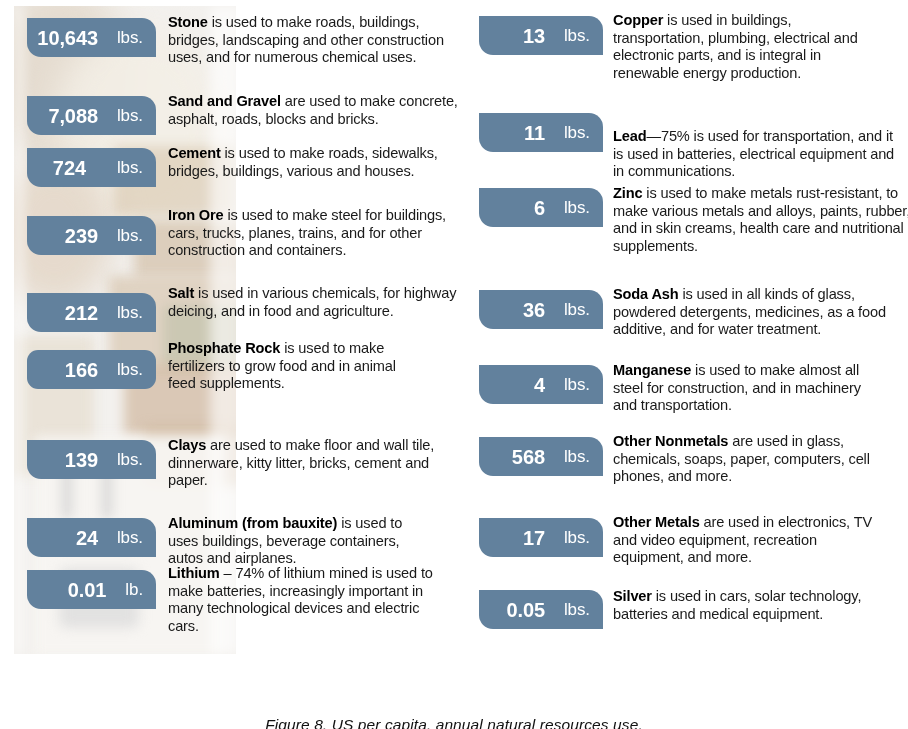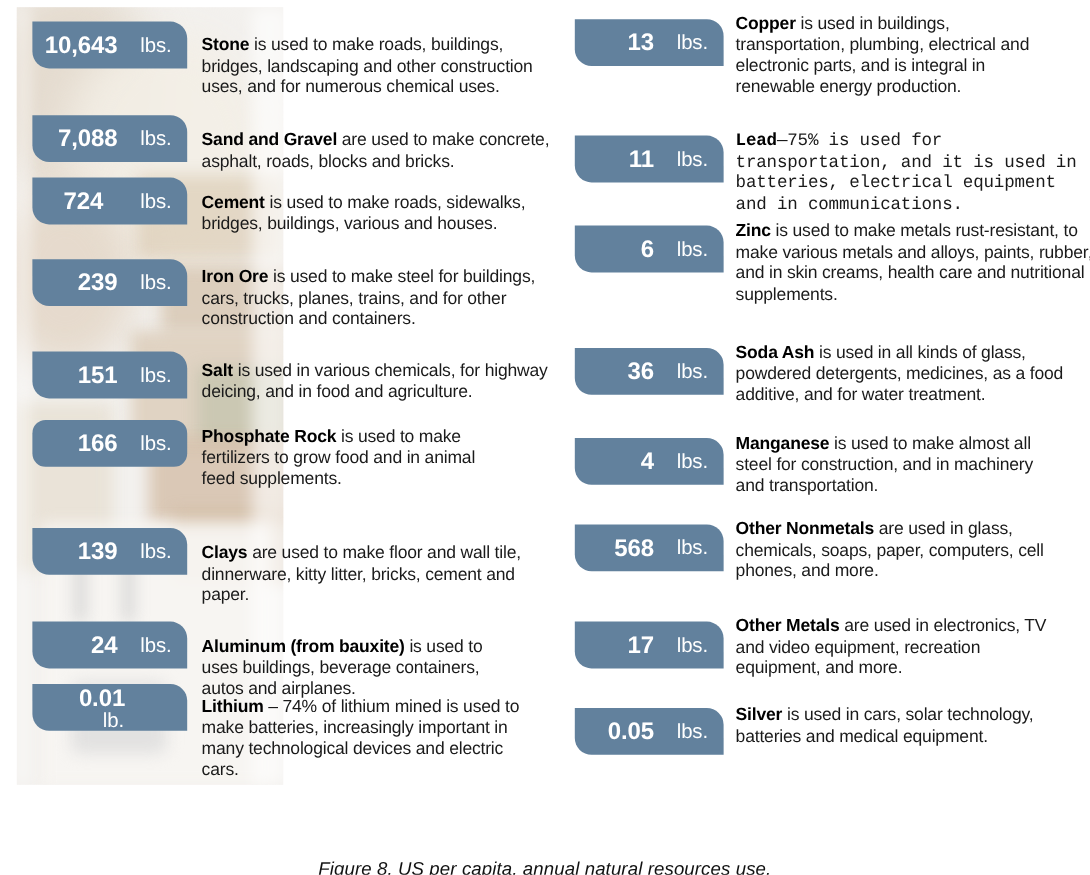--- a/index.html
+++ b/index.html
@@ -75,21 +75,21 @@
   
   .desc{
     position:absolute;
     font-size:14.6px;
     line-height:17.6px;
     color:#1a1a1a;
     letter-spacing:-0.15px;
   }
   .desc b{font-weight:bold;color:#000;}
 
-  #left-column .desc{left:168px;width:292px;margin-top:16px;}
+  #left-column .desc{left:168px;width:292px;}
   #right-column .desc{left:143px;width:300px;}
 
   
   #caption{
     position:absolute;
     left:0;right:0;
     top:716px;
     text-align:center;
     font-style:italic;
     font-size:15.5px;
@@ -159,21 +159,21 @@
         <span class="amount">239</span>
         <span class="unit">lbs.</span>
       </div>
       <div class="desc" style="top:207px;">
         <b>Iron Ore</b><span> is used to make steel for buildings, cars, trucks, planes, trains, and for other construction and containers.</span>
       </div>
     </div>
 
     <div class="row">
       <div class="badge" style="top:293px;">
-        <span class="amount">151</span>
+        <span class="amount">212</span>
         <span class="unit">lbs.</span>
       </div>
       <div class="desc" style="top:285px;width:298px;">
         <b>Salt</b><span> is used in various chemicals, for highway deicing, and in food and agriculture.</span>
       </div>
     </div>
 
     <div class="row">
       <div class="badge" style="top:350px;border-radius:11px;">
         <span class="amount">166</span>
@@ -198,21 +198,21 @@
       <div class="badge" style="top:518px;padding-left:30px;">
         <span class="amount">24</span>
         <span class="unit">lbs.</span>
       </div>
       <div class="desc" style="top:515px;width:252px;">
         <b>Aluminum (from bauxite)</b><span> is used to uses buildings, beverage containers, autos and airplanes.</span>
       </div>
     </div>
 
     <div class="row">
-      <div class="badge" style="top:570px;flex-direction:column;">
+      <div class="badge" style="top:570px;">
         <span class="amount">0.01</span>
         <span class="unit">lb.</span>
       </div>
       <div class="desc" style="top:565px;width:284px;">
         <b>Lithium</b><span> – 74% of lithium mined is used to make batteries, increasingly important in many technological devices and electric cars.</span>
       </div>
     </div>
 
   </div>
 
@@ -226,21 +226,21 @@
       <div class="desc" style="top:12px;width:258px;">
         <b>Copper</b><span> is used in buildings, transportation, plumbing, electrical and electronic parts, and is integral in renewable energy production.</span>
       </div>
     </div>
 
     <div class="row">
       <div class="badge" style="top:113px;">
         <span class="amount">11</span>
         <span class="unit">lbs.</span>
       </div>
-      <div class="desc" style="top:110px;width:290px;font-family:Liberation Mono, monospace;">
+      <div class="desc" style="top:128px;width:290px;">
         <b>Lead</b><span>—75% is used for transportation, and it is used in batteries, electrical equipment and in communications.</span>
       </div>
     </div>
 
     <div class="row">
       <div class="badge" style="top:188px;">
         <span class="amount">6</span>
         <span class="unit">lbs.</span>
       </div>
       <div class="desc" style="top:185px;width:300px;">

